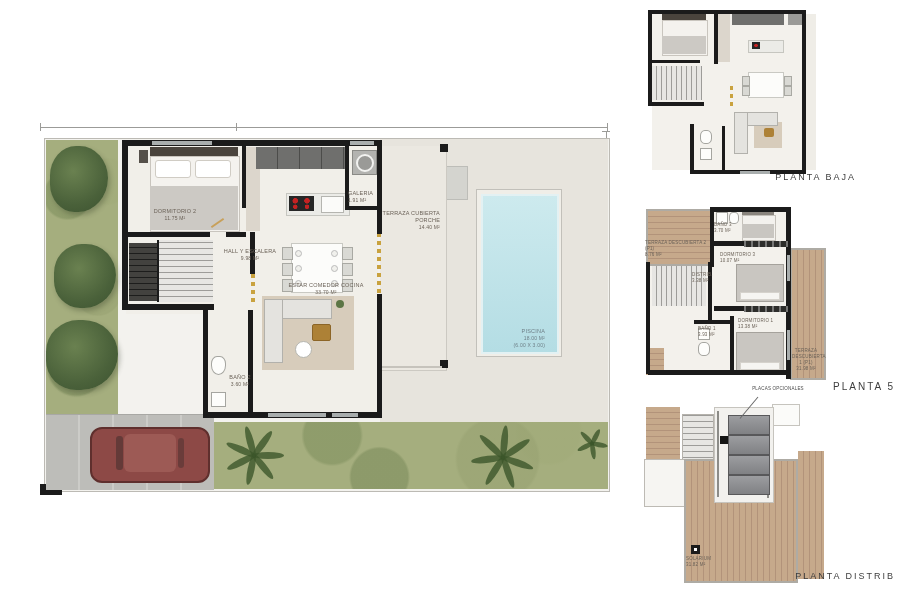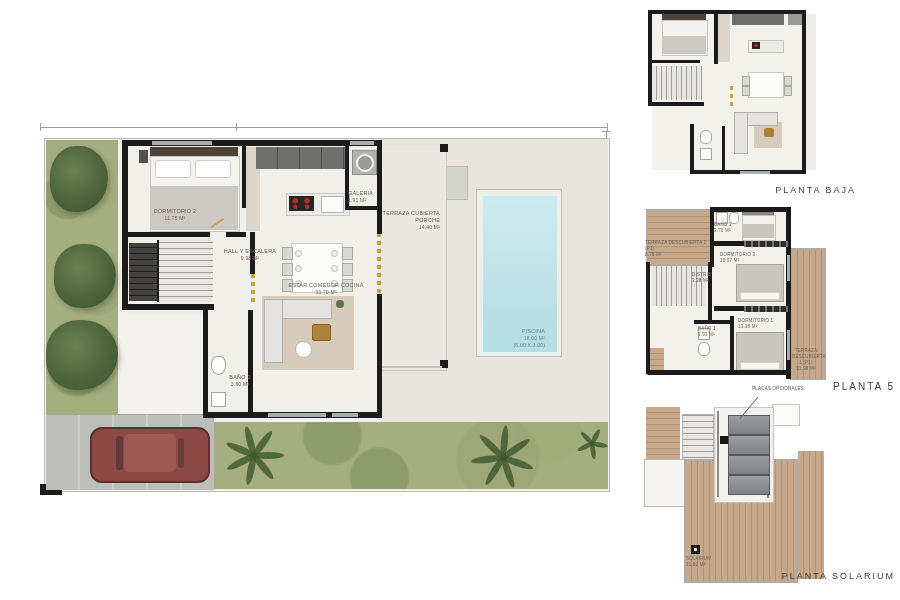--- a/index.html
+++ b/index.html
@@ -235,21 +235,21 @@
     <div class="wall" style="left:648px;top:10px;width:4px;height:96px"></div>
     <div class="wall" style="left:648px;top:102px;width:56px;height:4px"></div>
     <div class="wall" style="left:690px;top:124px;width:4px;height:50px"></div>
     <div class="wall" style="left:690px;top:170px;width:116px;height:4px"></div>
     <div class="win" style="left:740px;top:171px;width:30px;height:3px"></div>
     <div class="wall" style="left:802px;top:10px;width:4px;height:164px"></div>
     <div class="wall" style="left:650px;top:60px;width:50px;height:3px"></div>
     <div class="wall" style="left:714px;top:10px;width:4px;height:54px"></div>
     <div class="wall" style="left:722px;top:126px;width:3px;height:48px"></div>
 
-    <div class="title" style="left:754px;top:185px;width:102px">PLANTA BAJA</div>
+    <div class="title" style="left:754px;top:172px;width:102px">PLANTA BAJA</div>
   </div>
 
   <div>
     <div class="a" style="left:714px;top:211px;width:74px;height:164px;background:#f3f1ec"></div>
     <div class="a" style="left:650px;top:264px;width:64px;height:110px;background:#f3f1ec"></div>
 
     <div class="wood-h terr" style="left:646px;top:209px;width:64px;height:53px"></div>
     <div class="wood-v terr" style="left:790px;top:248px;width:32px;height:128px"></div>
     <div class="wood-h" style="left:646px;top:348px;width:18px;height:27px"></div>
 
@@ -338,16 +338,16 @@
     </div>
 
     <div class="a" style="left:691px;top:545px;width:9px;height:9px;background:#1b1b1b">
       <span class="a" style="left:3px;top:3px;width:3px;height:3px;background:#fff"></span>
     </div>
     <div class="lbl lbl-xs" style="left:686px;top:556px;width:40px;text-align:left">
       <span class="nm">SOLARIUM</span>
       <span class="ar">31.82 m²</span>
     </div>
 
-    <div class="title" style="left:765px;top:571px;width:130px">PLANTA SOLARIUM</div>
+    <div class="title" style="left:765px;top:571px;width:130px">PLANTA DISTRIB</div>
   </div>
 
 </div>
 
 </body></html>

